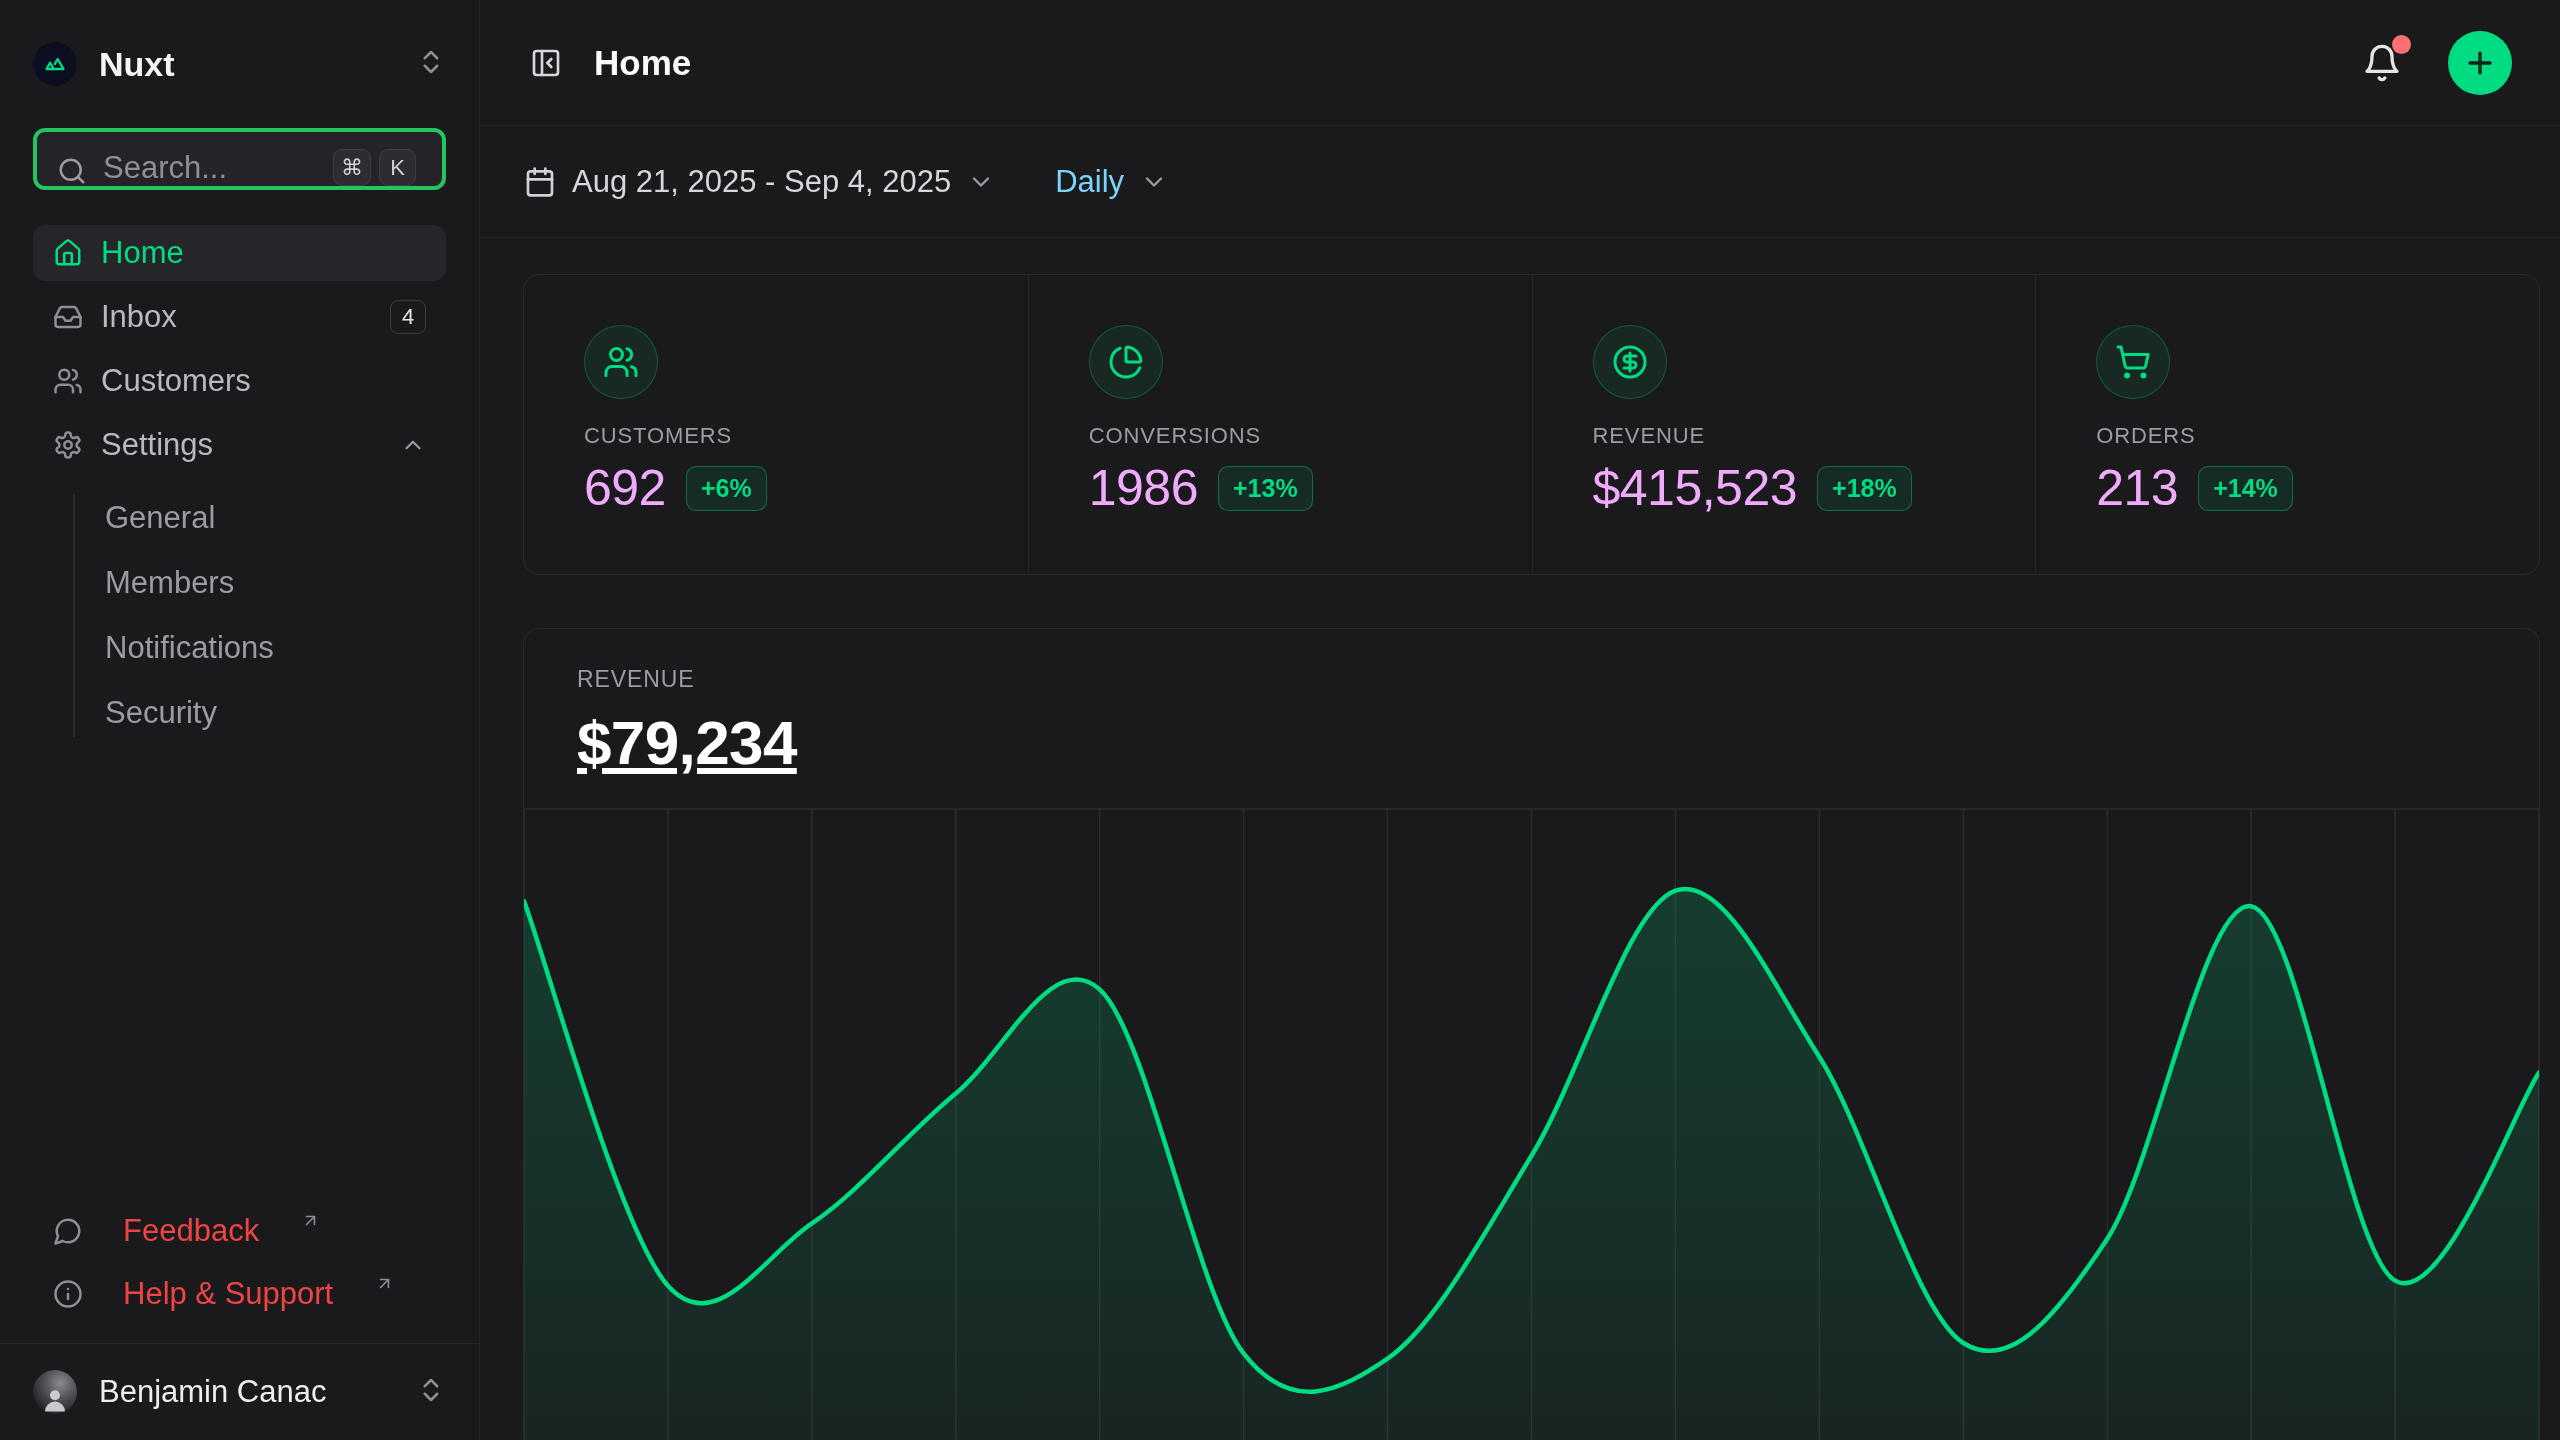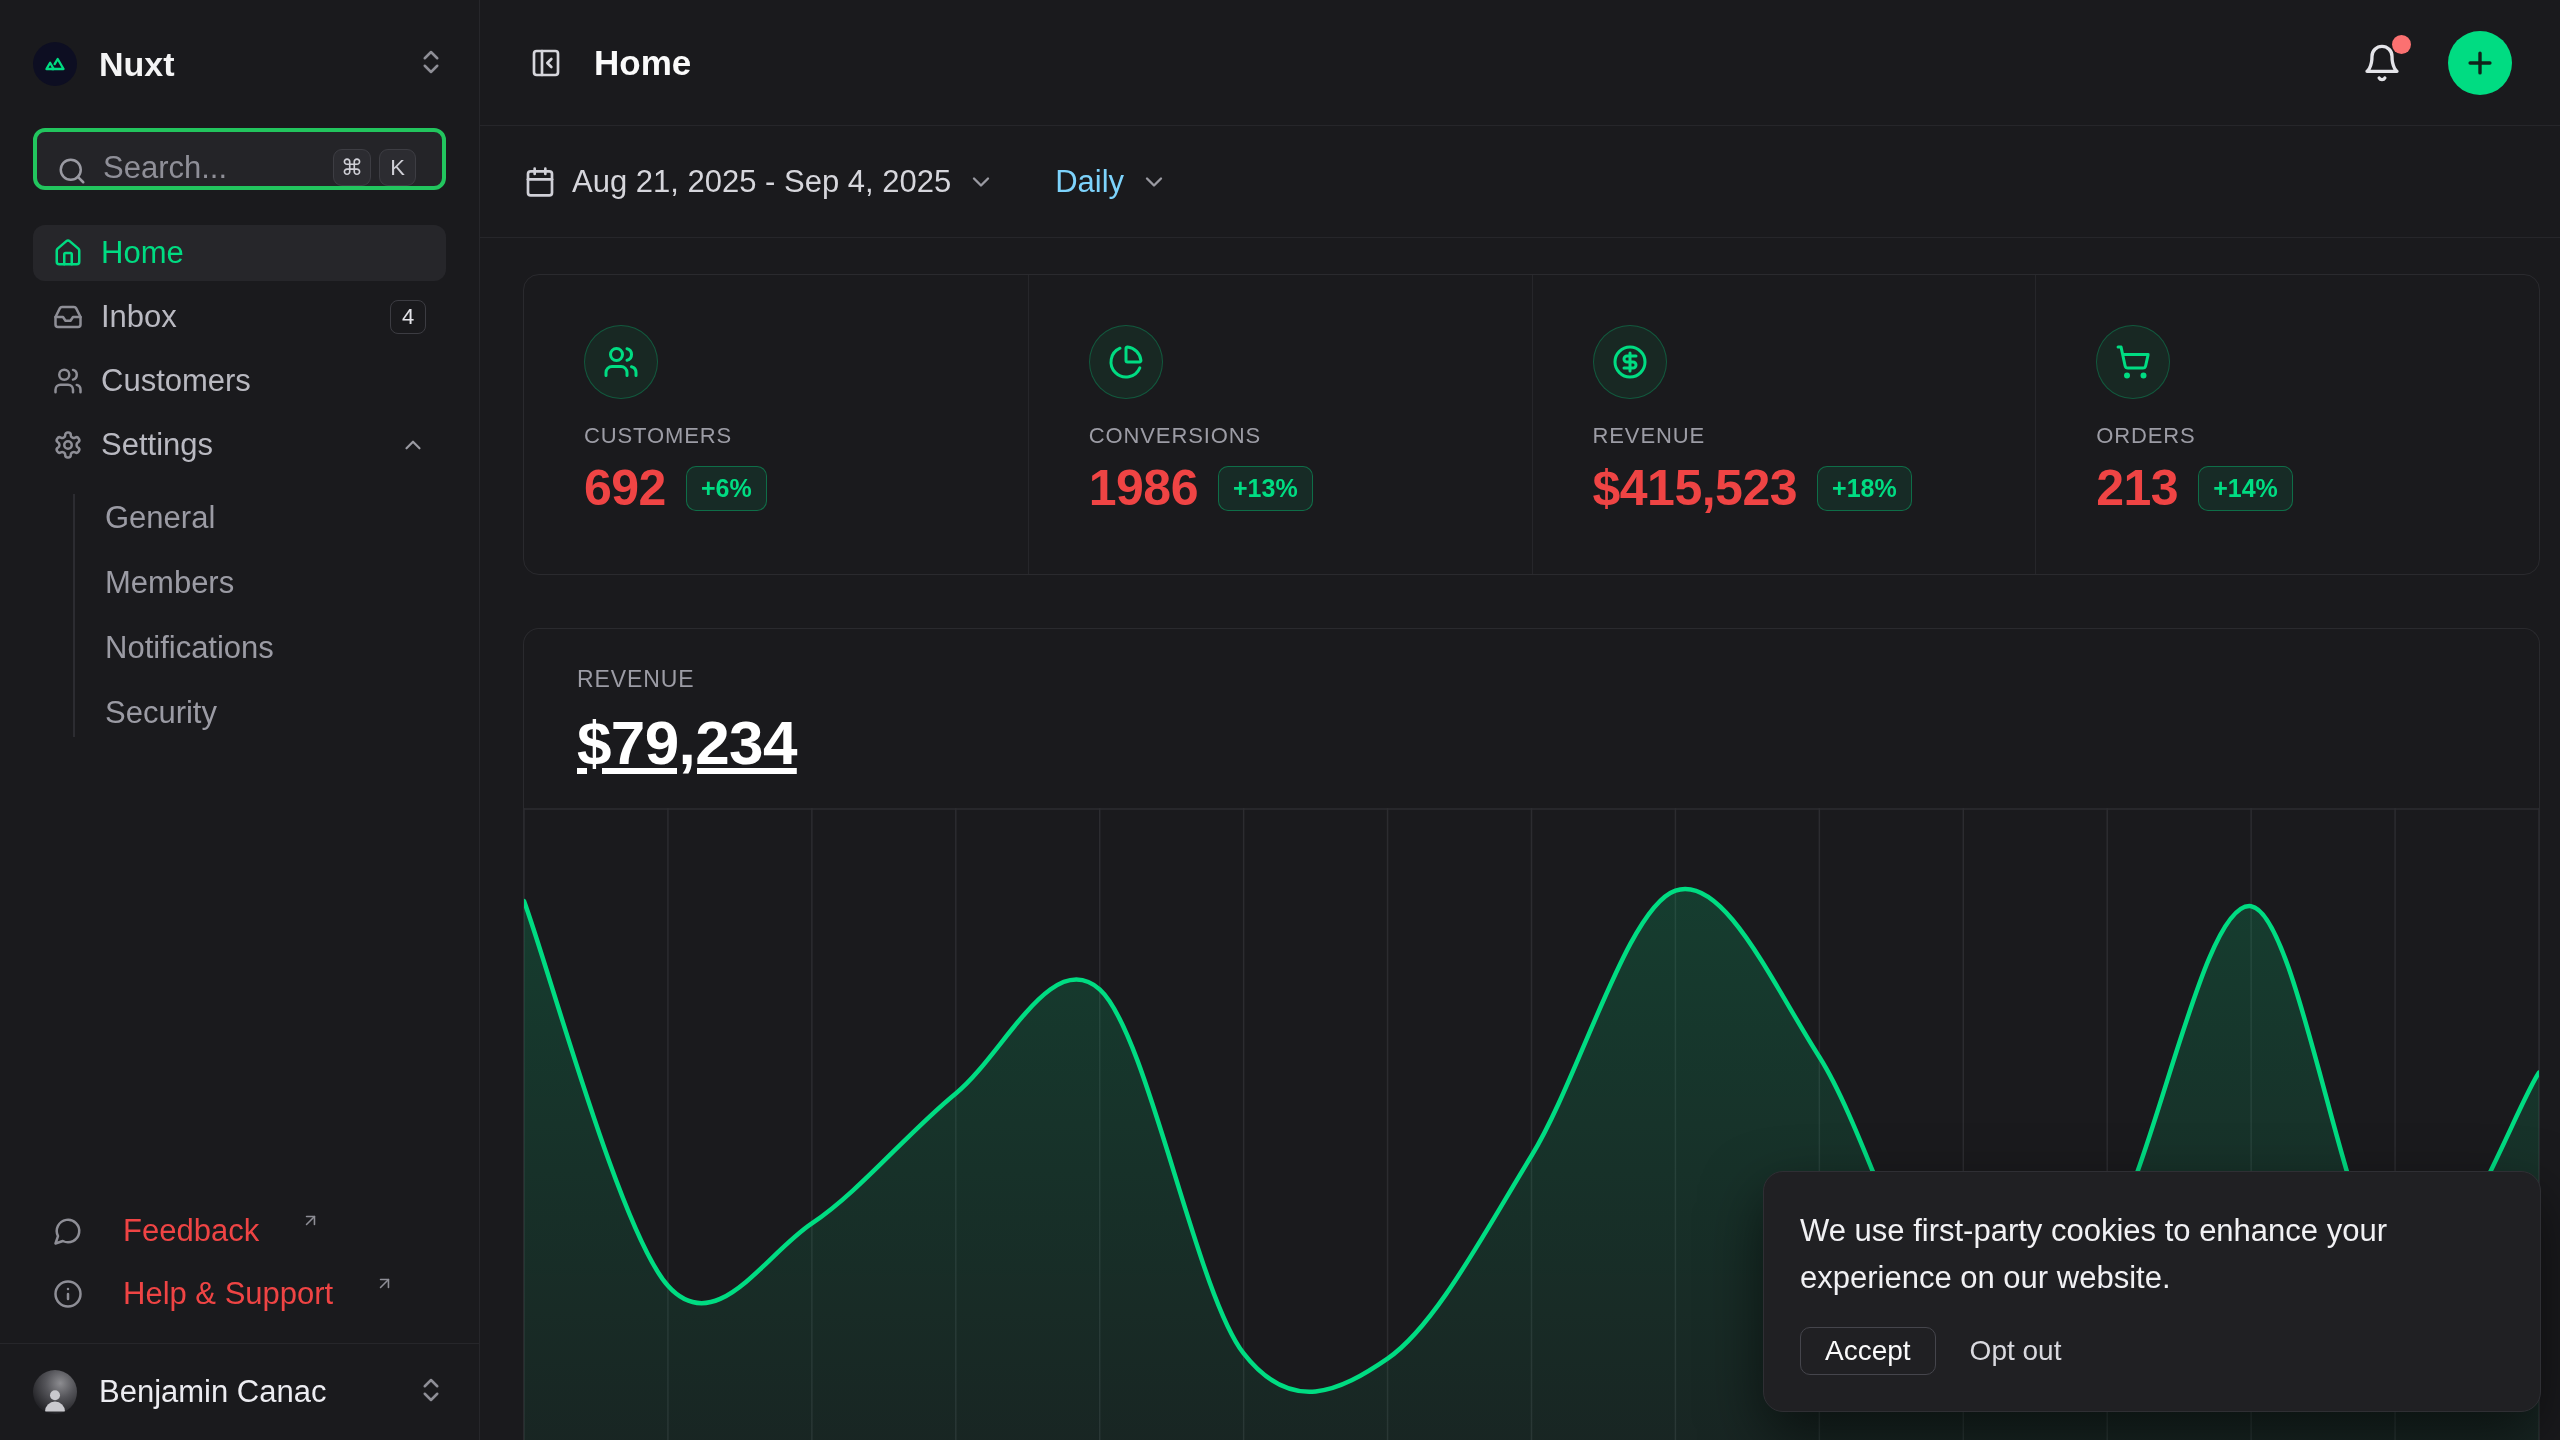--- a/index.html
+++ b/index.html
@@ -84,21 +84,21 @@
   .tool-btn .chev svg{width:28px;height:28px;}
 
   .content{flex:1;padding:36px 20px 0 43px;display:flex;flex-direction:column;min-height:0;}
   .stats-card{height:301px;border:1px solid var(--border);border-radius:16px;display:grid;grid-template-columns:repeat(4,1fr);}
   .stat-cell{padding:50px 0 0 60px;}
   .stat-cell + .stat-cell{border-left:1px solid var(--border-soft);}
   .stat-ic{width:74px;height:74px;border-radius:50%;background:rgba(0,220,130,0.07);border:1px solid rgba(0,220,130,0.28);display:flex;align-items:center;justify-content:center;color:var(--green);}
   .stat-ic svg{width:36px;height:36px;}
   .stat-label{margin-top:24px;font-size:22px;font-weight:500;letter-spacing:0.04em;color:var(--text-mut);}
   .stat-valrow{margin-top:10px;display:flex;align-items:center;gap:20px;}
-  .stat-value{font-size:50px;font-weight:700;color:#ef4444;letter-spacing:-0.01em;}
+  .stat-value{font-size:50px;font-weight:400;color:#f0abfc;letter-spacing:-0.01em;}
   .delta-badge{font-size:25px;font-weight:600;color:var(--green);background:rgba(0,220,130,0.09);border:1.5px solid rgba(0,220,130,0.38);border-radius:10px;padding:7px 14px;}
 
   .chart-card{margin-top:53px;flex:1;border:1px solid var(--border);border-radius:16px 16px 0 0;border-bottom:none;position:relative;overflow:hidden;}
   .chart-head{padding:37px 0 0 53px;}
   .chart-label{font-size:23px;font-weight:500;letter-spacing:0.04em;color:var(--text-mut);}
   .chart-value{margin-top:14px;font-size:62px;font-weight:700;color:#ffffff;letter-spacing:-0.01em;text-decoration:underline;}
   .chart-plot{position:absolute;left:0;right:0;bottom:0;height:632px;}
   .chart-plot svg{display:block;width:100%;height:100%;}
 
   
@@ -409,21 +409,14 @@
               <line x1="2013" x2="2013" y1="0" y2="632" stroke="#2c2c30" stroke-width="1.5"></line>
               <line x1="0" x2="2013" y1="1" y2="1" stroke="#2c2c30" stroke-width="1.5"></line>
               <path d="M0,93C24.0,157.1 95.9,424.1 143.8,477.8C191.7,531.5 239.6,447.5 287.6,415.4C335.5,383.3 383.4,324.4 431.4,285.4C479.3,246.4 527.2,138.1 575.1,181.4C623.1,224.7 671.0,483.9 718.9,545.4C766.9,606.9 814.8,583.5 862.7,550.6C910.6,517.7 958.6,425.8 1006.5,347.8C1054.4,269.8 1102.4,99.1 1150.3,82.6C1198.2,66.1 1246.1,173.6 1294.1,249.0C1342.0,324.4 1389.9,504.7 1437.9,535.0C1485.8,565.3 1533.7,503.8 1581.6,431.0C1629.6,358.2 1677.5,91.3 1725.4,98.2C1773.4,105.1 1821.3,444.9 1869.2,472.6C1917.1,500.3 1989.0,299.3 2013.0,264.6L2013,632 L0,632 Z" fill="url(#revGrad)"></path>
               <path d="M0,93C24.0,157.1 95.9,424.1 143.8,477.8C191.7,531.5 239.6,447.5 287.6,415.4C335.5,383.3 383.4,324.4 431.4,285.4C479.3,246.4 527.2,138.1 575.1,181.4C623.1,224.7 671.0,483.9 718.9,545.4C766.9,606.9 814.8,583.5 862.7,550.6C910.6,517.7 958.6,425.8 1006.5,347.8C1054.4,269.8 1102.4,99.1 1150.3,82.6C1198.2,66.1 1246.1,173.6 1294.1,249.0C1342.0,324.4 1389.9,504.7 1437.9,535.0C1485.8,565.3 1533.7,503.8 1581.6,431.0C1629.6,358.2 1677.5,91.3 1725.4,98.2C1773.4,105.1 1821.3,444.9 1869.2,472.6C1917.1,500.3 1989.0,299.3 2013.0,264.6" fill="none" stroke="#00dc82" stroke-width="4.5" stroke-linejoin="round" stroke-linecap="round"></path>
             </svg>
         </div>
       </div>
     </div>
   </div>
 
-  <div class="cookie">
-    <div class="cookie-msg">We use first-party cookies to enhance your experience on our website.</div>
-    <div class="cookie-actions">
-      <button class="btn-accept">Accept</button>
-      <button class="btn-optout">Opt out</button>
-    </div>
-  </div>
 
 </div>
 
 </body></html>

